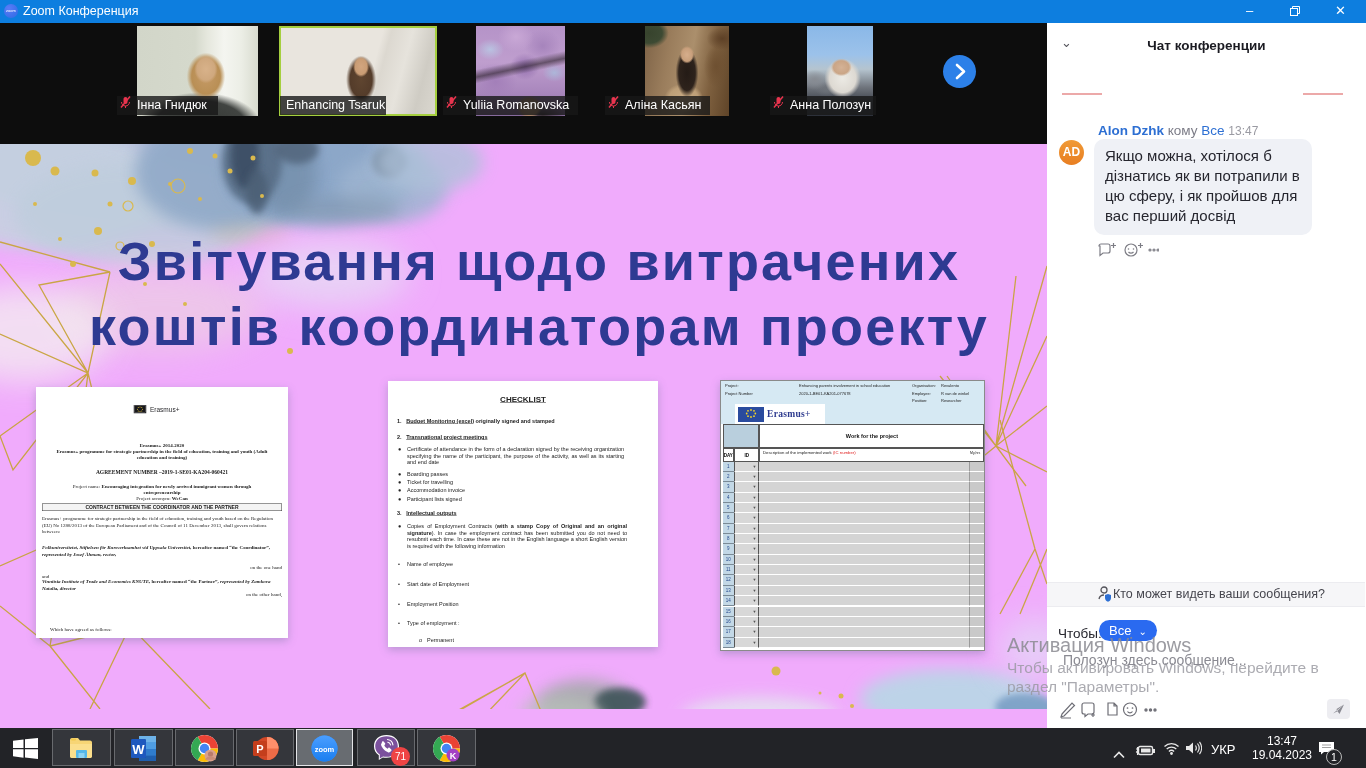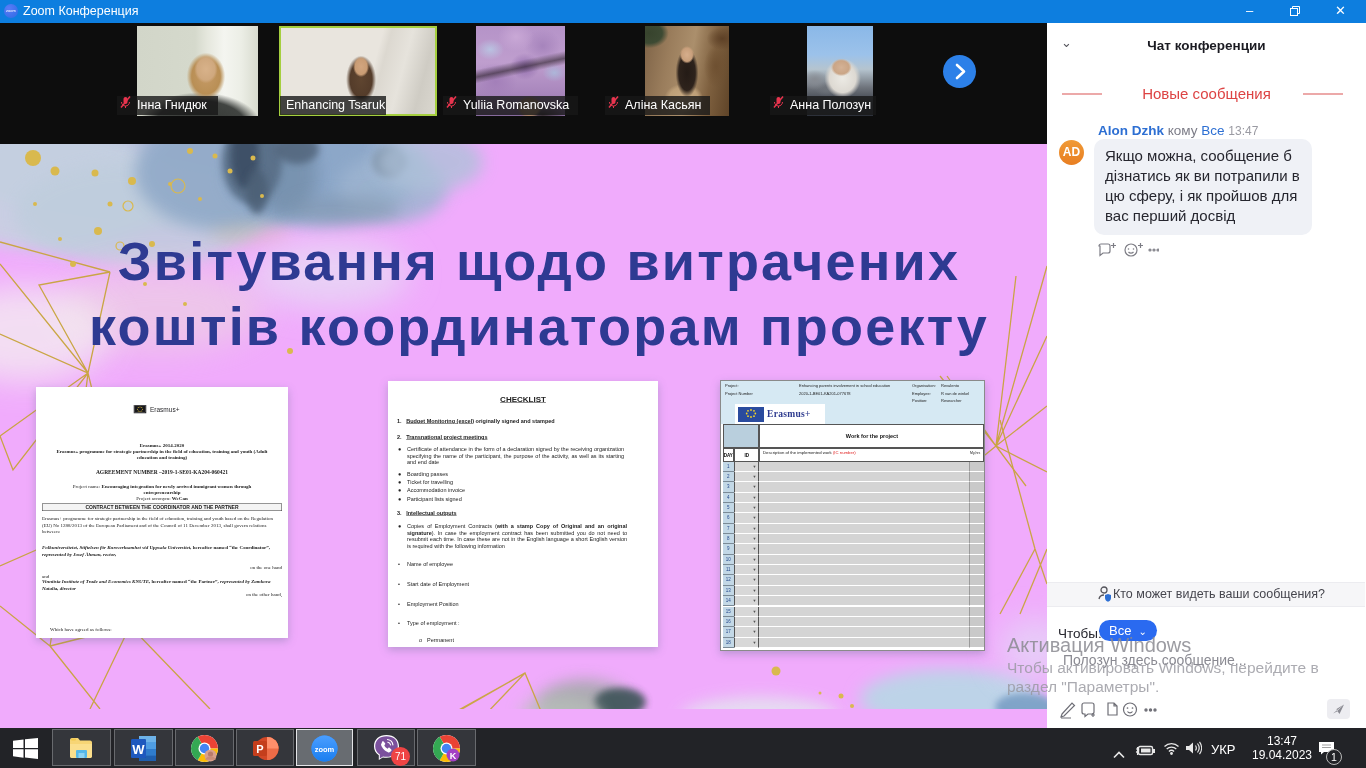--- a/index.html
+++ b/index.html
@@ -375,26 +375,25 @@
         </div>
 <div class="abs" style="left:38.4px;top:256.5px;width:209.6px;height:10.35px;background:#d4d4d4;border-bottom:1px solid #fff"></div>
 <div class="abs" style="left:248px;top:256.5px;width:15.5px;height:10.35px;background:#c9c9c9;border-bottom:1px solid #fff;border-left:1px solid #9a9a9a"></div>
 </div>
 </div>
 
 <div class="abs" id="chat">
 
  <div class="abs" style="left:14px;top:12px;color:#55555c;font-size:13px">⌄</div>
  <div class="abs" style="left:0;top:15px;width:319px;text-align:center;font-size:13.5px;font-weight:bold;color:#1b1b22">Чат конференции</div>
- <div class="abs" style="left:0;top:62px;width:319px;text-align:center;font-size:15px;color:#dd4343">Новые сообщения</div>
  <div class="abs" style="left:15px;top:70px;width:40px;height:1.5px;background:#eca9a9"></div>
  <div class="abs" style="left:256px;top:70px;width:40px;height:1.5px;background:#eca9a9"></div>
  <div class="abs" style="left:51px;top:100px;font-size:13.5px;color:#9a9aa2"><span style="color:#2d6fd3;font-weight:bold">Alon Dzhk</span> <span style="color:#7c7c87">кому</span> <span style="color:#2d6fd3">Все</span> <span style="font-size:12px">13:47</span></div>
  <div class="abs" style="left:12px;top:117px;width:25px;height:25px;border-radius:50%;background:linear-gradient(180deg,#f09a36,#e87e22);color:#fff;font-size:12px;font-weight:bold;text-align:center;line-height:25px">AD</div>
- <div class="abs" style="left:47px;top:116px;width:218px;height:96px;background:#eff1f6;border-radius:10px;padding:7px 11px;font-size:15px;line-height:20px;color:#26262e">Якщо можна, сообщение б дізнатись як ви потрапили в цю сферу, і як пройшов для вас перший досвід</div>
+ <div class="abs" style="left:47px;top:116px;width:218px;height:96px;background:#eff1f6;border-radius:10px;padding:7px 11px;font-size:15px;line-height:20px;color:#26262e">Якщо можна, хотілося б дізнатись як ви потрапили в цю сферу, і як пройшов для вас перший досвід</div>
  <div class="abs" style="left:50px;top:219px;width:120px;color:#7d7d85">
    <svg width="62" height="16" viewBox="0 0 62 16" fill="none" stroke="#7d7d85" stroke-width="1.2">
      <path d="M2 4c0-1.1.9-2 2-2h7c1.1 0 2 .9 2 2v5c0 1.1-.9 2-2 2H6l-3 2.5V4z"></path>
      <path d="M14 1.5h5M16.5 -1v5" transform="translate(0,2)"></path>
      <circle cx="34" cy="8" r="6"></circle>
           <path d="M31.5 7h.01M36.5 7h.01" stroke-linecap="round" stroke-width="1.6"></path>
           <path d="M31.5 10c.7.8 1.5 1.2 2.5 1.2s1.8-.4 2.5-1.2"></path>
      <path d="M41 3.5h5M43.5 1v5"></path>
      <circle cx="53" cy="8" r="1"></circle>
           <circle cx="57" cy="8" r="1"></circle>

